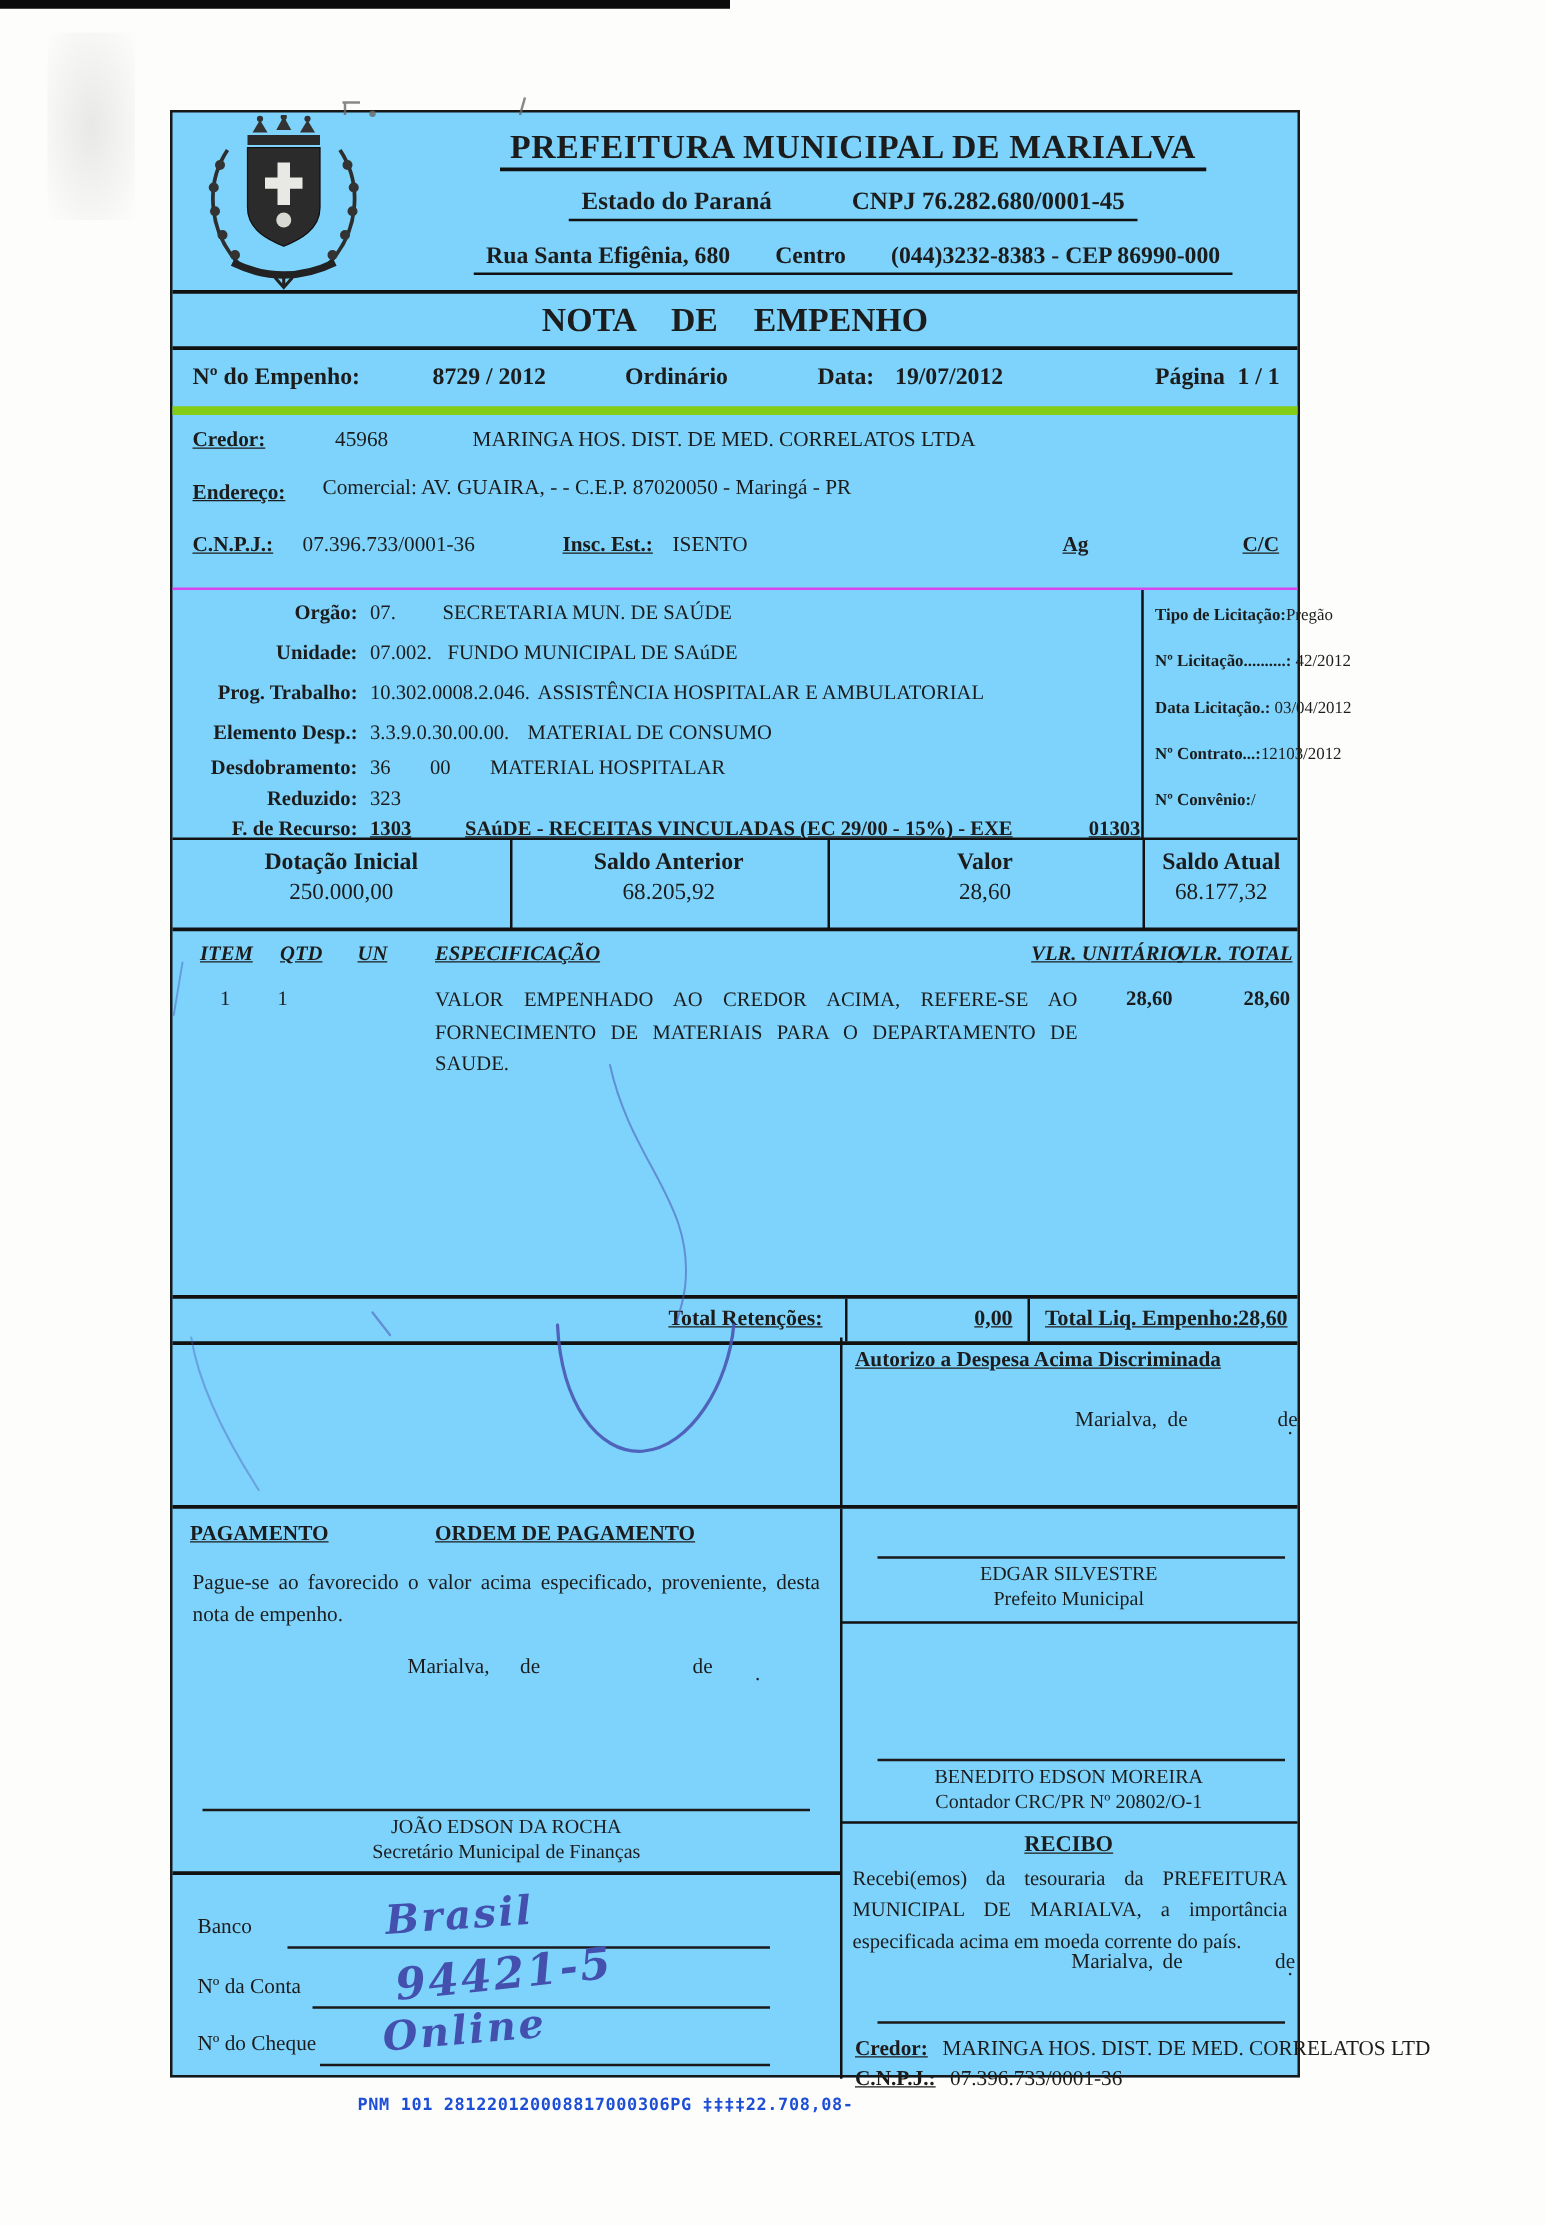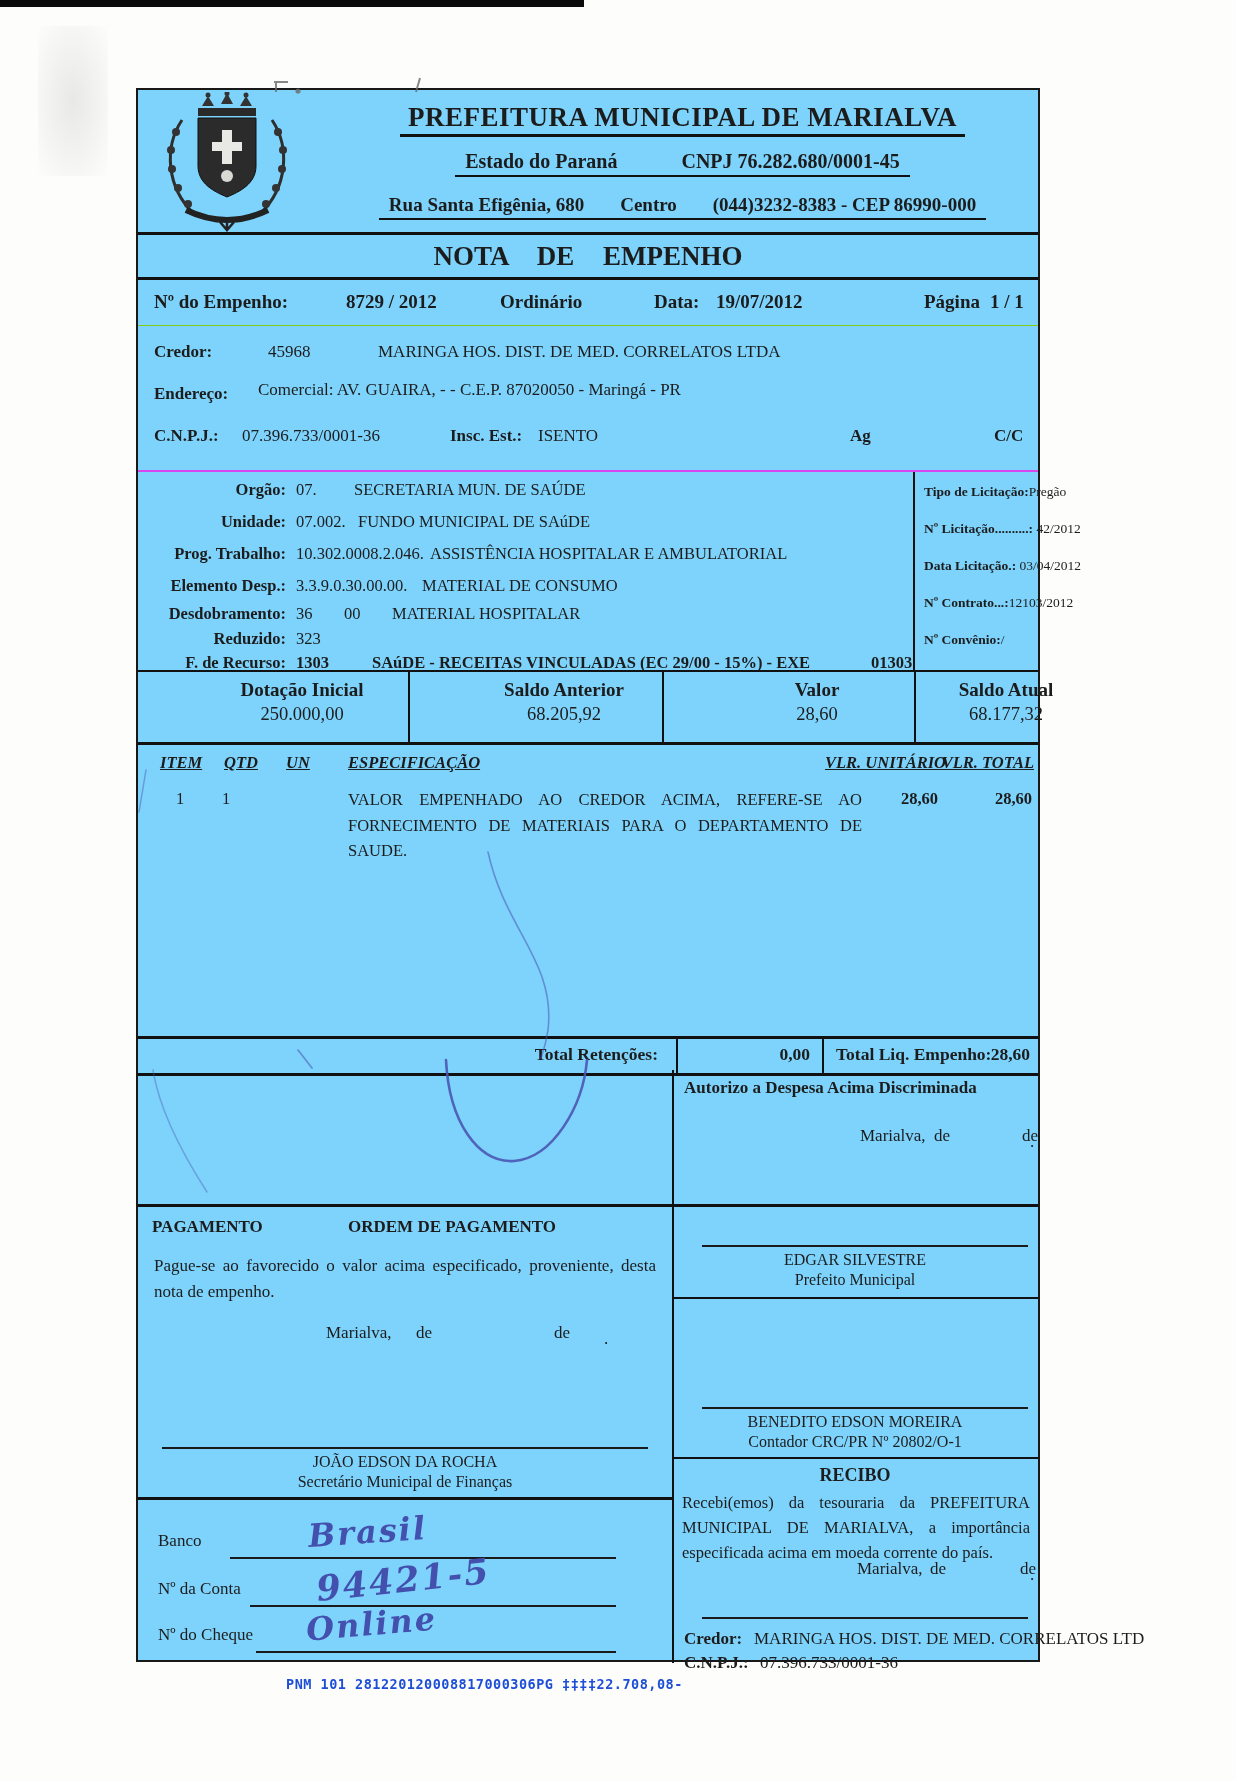--- a/index.html
+++ b/index.html
@@ -1,49 +1,49 @@
 <!DOCTYPE html>
 <html><head>
 <meta charset="utf-8">
 <style>
   html,body{margin:0;padding:0;background:#ffffff;}
   .page{position:relative;width:1236px;height:1781px;background:#fdfdfb;overflow:hidden;
         font-family:"Liberation Serif","DejaVu Serif",serif;color:#1c1c1c;}
   .abs{position:absolute;}
-  .b{font-weight:bold;}
+  .b{font-weight:bold;text-decoration:underline;}
   .topstrip{position:absolute;left:0;top:0;width:584px;height:7px;background:#0b0b0b;}
   .smudge{position:absolute;left:38px;top:26px;width:70px;height:150px;
           background:radial-gradient(ellipse at center,rgba(80,80,80,.12),rgba(0,0,0,0));}
   .form{position:absolute;left:136px;top:88px;width:900px;height:1570px;
         border:2px solid #181818;background:#7dd3fc;}
   .sec{position:absolute;left:0;width:900px;}
   
   .hdr-text{position:absolute;left:195px;right:6px;top:12px;text-align:center;}
   .h-title{display:inline-block;font-size:27px;font-weight:bold;letter-spacing:.5px;
            border-bottom:3px solid #111;padding:0 8px 1px;}
   .h-line{display:flex;justify-content:center;width:fit-content;margin:13px auto 0;
           border-bottom:2px solid #111;padding:0 10px 2px;font-weight:bold;}
   .band{border-top:3px solid #111;border-bottom:3px solid #111;display:flex;
         align-items:center;justify-content:center;font-size:27px;font-weight:bold;word-spacing:22px;}
-  .row-emp{border-bottom:1px solid #84cc16;font-size:19px;font-weight:bold;}
+  .row-emp{border-bottom:7px solid #84cc16;font-size:19px;font-weight:bold;}
   .row-emp span{position:absolute;top:11px;white-space:nowrap;}
   .credor-sec{font-size:17px;}
   .credor-sec span{position:absolute;white-space:nowrap;}
   .budget-sec{border-top:2px solid #d946ef;font-size:16.5px;}
   .brow{position:absolute;left:0;width:770px;height:26px;}
   .blabel{position:absolute;left:0;width:148px;text-align:right;font-weight:bold;white-space:nowrap;}
   .bcode{position:absolute;left:158px;white-space:nowrap;}
   .bdesc{position:absolute;white-space:nowrap;}
   .bextra{position:absolute;left:733px;}
   .licit{position:absolute;left:775px;top:0;height:100%;width:123px;border-left:2px solid #111;
          font-size:13.5px;}
   .licit div{position:absolute;left:9px;white-space:nowrap;}
   .licit .lab{font-weight:bold;}
   .saldo-sec{border-top:2px solid #111;border-bottom:0;}
-  .scell{position:absolute;top:0;height:100%;text-align:center;margin-left:29px;}
+  .scell{position:absolute;top:0;height:100%;text-align:center;}
   .scell .lab{display:block;font-size:19px;font-weight:bold;margin-top:7px;}
   .scell .val{display:block;font-size:18.5px;margin-top:3px;}
   .items-sec{border-top:3px solid #111;}
   .ithead{position:absolute;top:8px;font-size:16.5px;font-weight:bold;font-style:italic;
           text-decoration:underline;white-space:nowrap;}
   .itval{position:absolute;font-size:16.5px;white-space:nowrap;}
   .espec{position:absolute;left:210px;top:42px;width:514px;font-size:16.5px;
          text-align:justify;line-height:1.55;word-spacing:4px;}
   .money{font-weight:bold;text-align:right;}
   .totals-sec{border-top:3px solid #111;border-bottom:3px solid #111;font-size:17.5px;}

